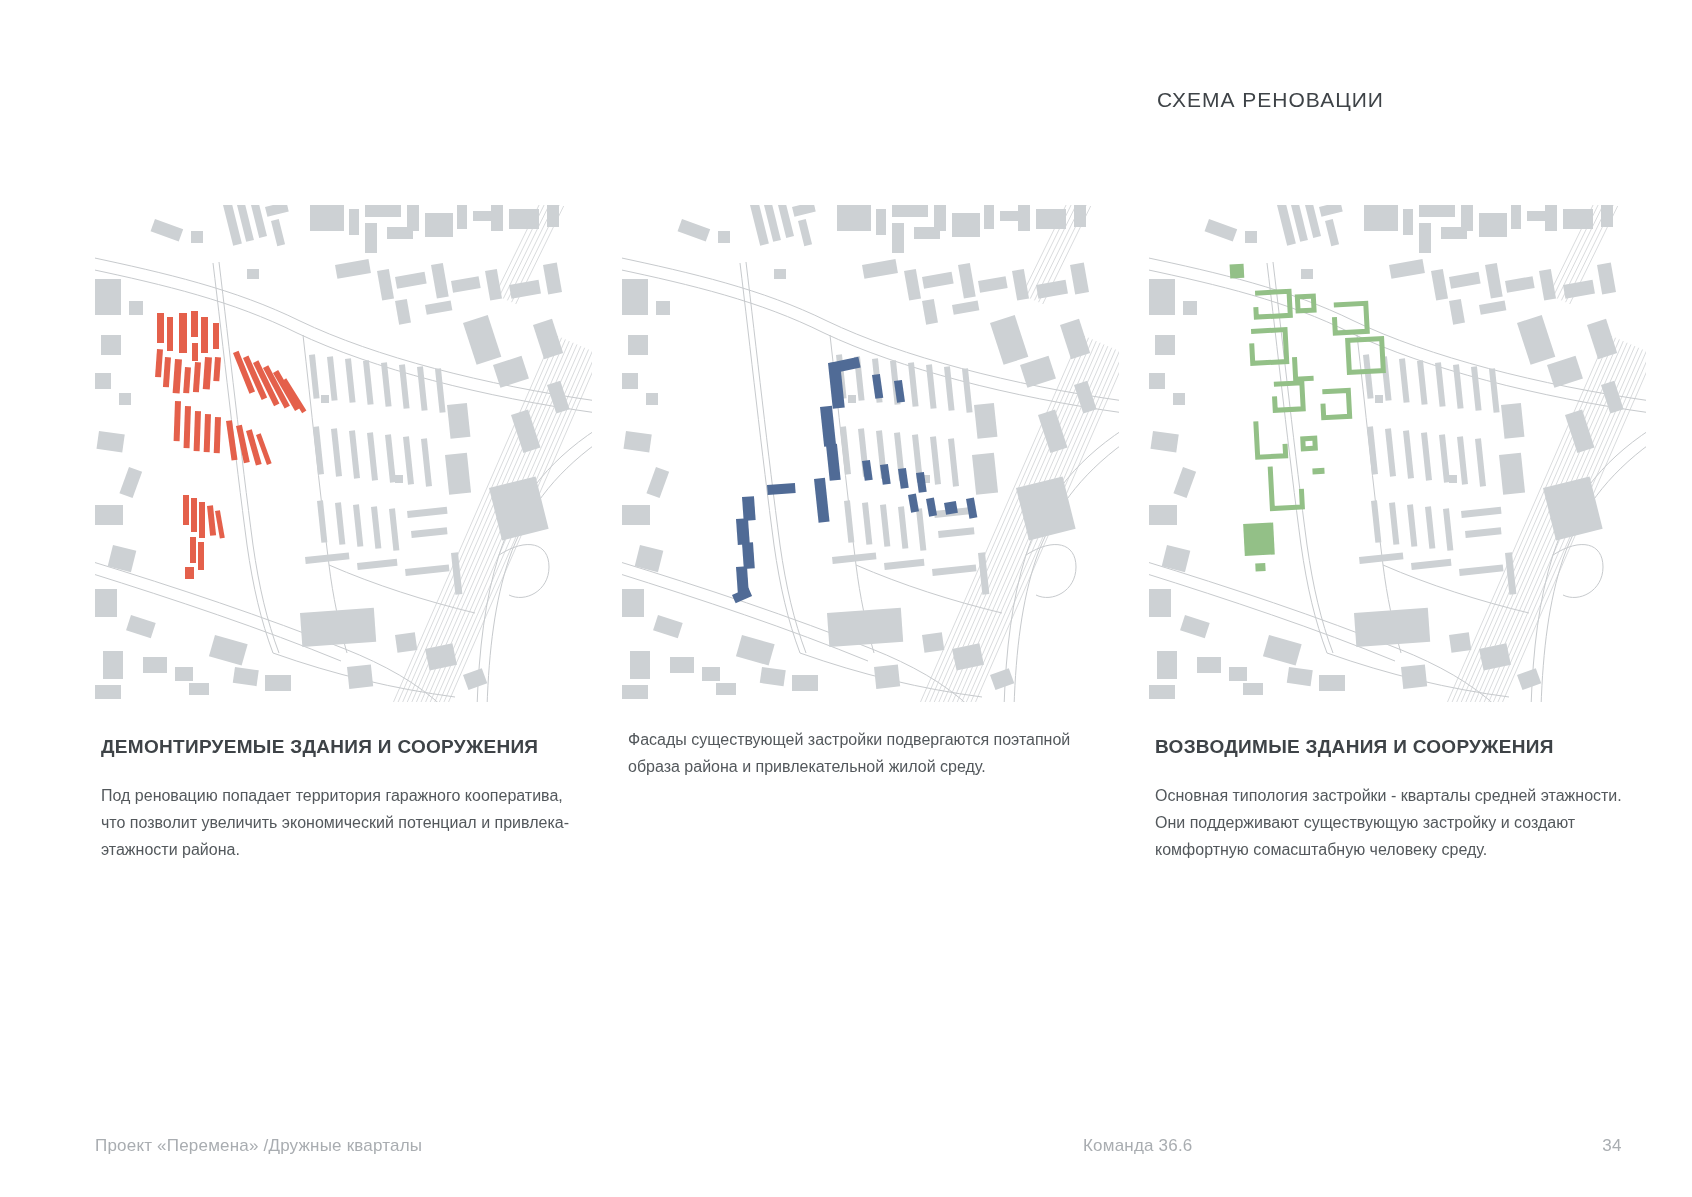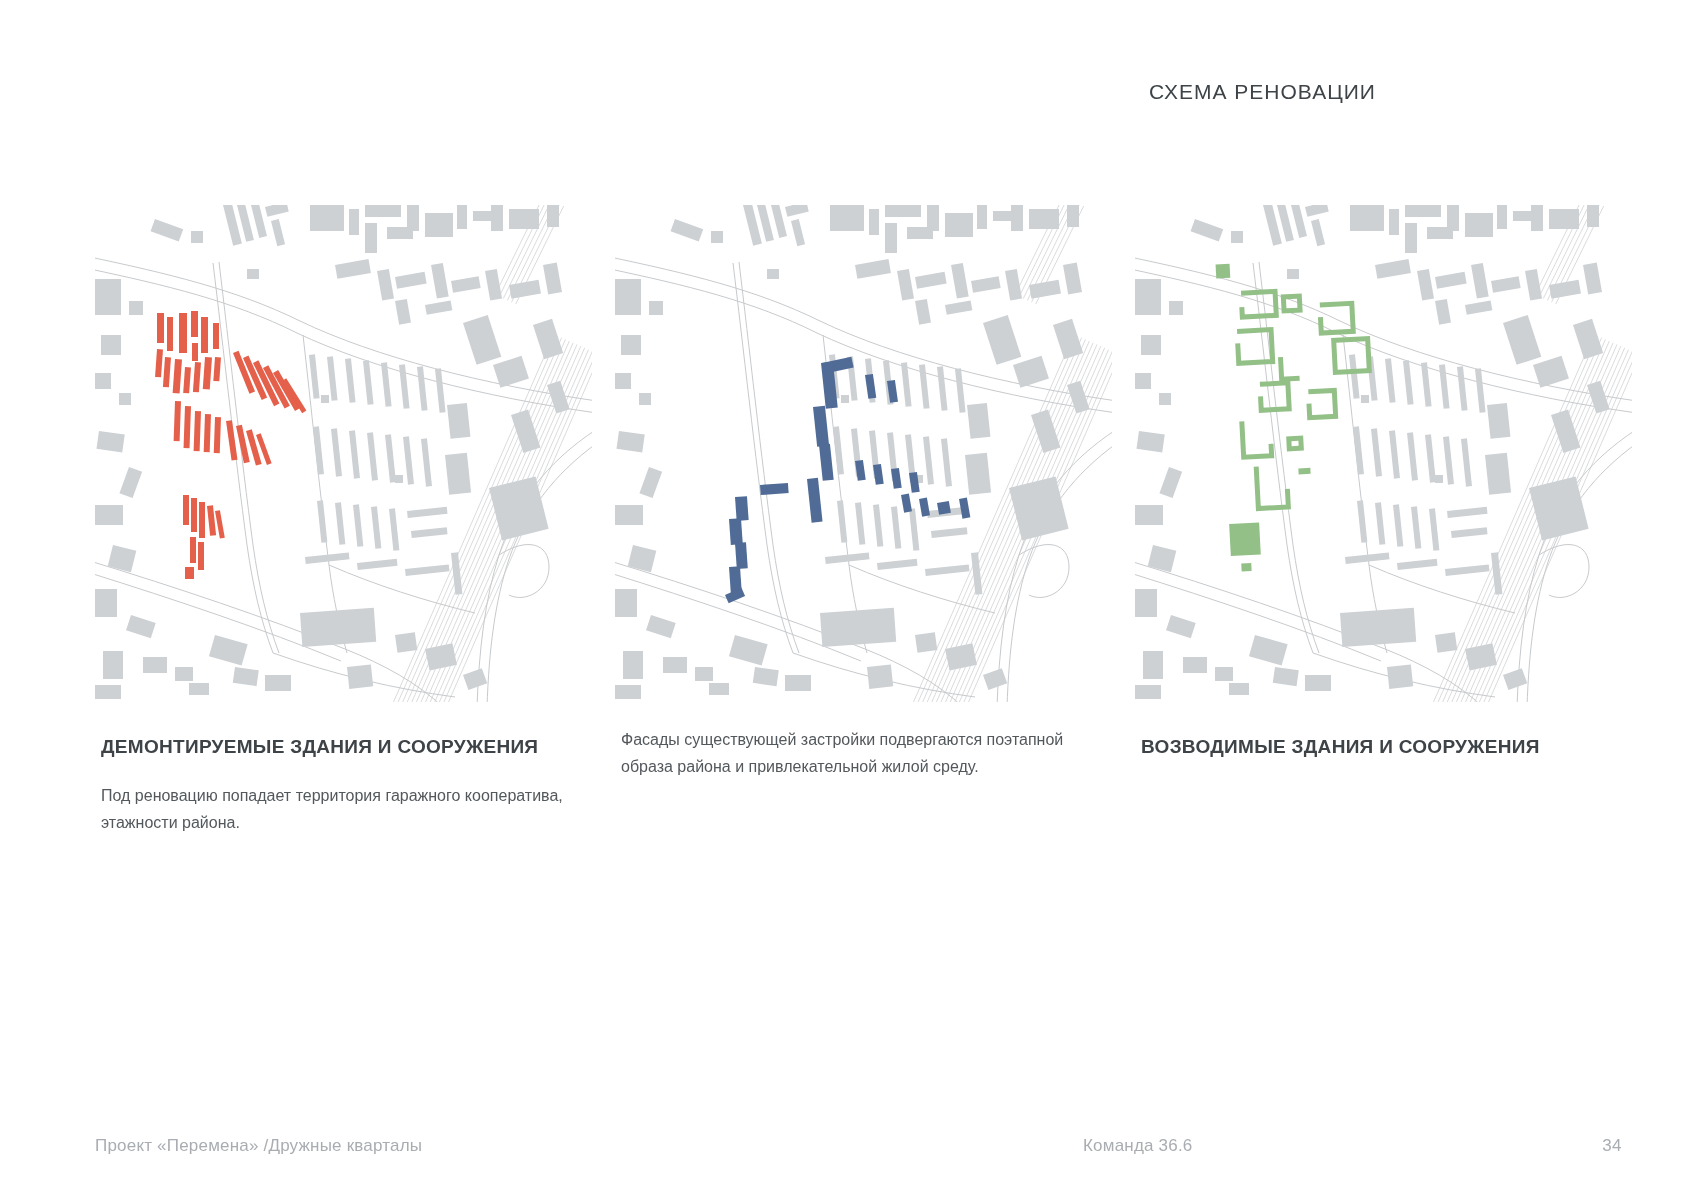--- a/index.html
+++ b/index.html
@@ -4,26 +4,26 @@
 <style>
   html,body{margin:0;padding:0}
   body{
     width:1692px;height:1197px;background:#ffffff;position:relative;
     font-family:"Liberation Sans", sans-serif;
     -webkit-font-smoothing:antialiased;
   }
   .page{position:absolute;inset:0;background:#fff;overflow:hidden}
 
   .page-title{
-    position:absolute;left:1141px;top:72px;margin:8px;
+    position:absolute;left:1141px;top:72px;margin:16px;
     font-size:21px;font-weight:500;letter-spacing:1px;
     color:var(--heading,#3E4347);
   }
 
-  .panels{position:absolute;left:95px;top:205px;display:flex;gap:23px}
+  .panels{position:absolute;left:95px;top:205px;display:flex;gap:30px}
   .panel{width:497px}
   .map-wrap{width:497px;height:497px;background:#fff}
   svg.map{width:497px;height:497px;display:block;overflow:hidden}
 
   .panel-heading{
     margin:34px 0 0 6px;font-size:19px;font-weight:600;letter-spacing:.3px;
     color:var(--heading,#3E4347);
   }
   .panel-body{margin:24px 0 0 6px}
   .line{
@@ -224,20 +224,21 @@
               <rect x="120" y="306" width="5" height="28" transform="rotate(-10 120 306)"></rect>
               <rect x="95" y="332" width="6" height="26" transform="null"></rect>
               <rect x="103" y="337" width="6" height="28" transform="null"></rect>
               <rect x="90" y="362" width="9" height="12" transform="null"></rect>
             </g>
         </svg>
       </div>
       <h2 class="panel-heading">ДЕМОНТИРУЕМЫЕ ЗДАНИЯ И СООРУЖЕНИЯ</h2>
       <div class="panel-body">
         <div class="line">Под реновацию попадает территория гаражного кооператива,</div>
+        <div class="line">что позволит увеличить экономический потенциал и привлека-</div>
         <div class="line">этажности района.</div>
       </div>
     </section>
 
     <section class="panel">
       <div class="map-wrap">
         <svg class="map" viewBox="0 0 497 497">
           <use href="#basemap"></use>
           <g class="ovl" id="ovl-1" fill="#506B96">
               <rect x="207" y="158" width="30" height="11" transform="rotate(-12 207 158)"></rect>
@@ -291,20 +292,25 @@
               <g fill="#93C087" transform="rotate(-3 150 200)">
                 <path d="M88,56h14v14h-14z"></path>
                 <path d="M160,264h12v6h-12z"></path>
                 <path d="M88,316h30v32h-30z"></path>
                 <path d="M98,356h10v8h-10z"></path>
               </g>
             </g>
         </svg>
       </div>
       <h2 class="panel-heading">ВОЗВОДИМЫЕ ЗДАНИЯ И СООРУЖЕНИЯ</h2>
+      <div class="panel-body">
+        <div class="line">Основная типология застройки - кварталы средней этажности.</div>
+        <div class="line">Они поддерживают существующую застройку и создают</div>
+        <div class="line">комфортную сомасштабную человеку среду.</div>
+      </div>
     </section>
 
   </div>
 
   <span class="footer-project">Проект «Перемена» /Дружные кварталы</span>
   <span class="footer-team">Команда 36.6</span>
   <span class="footer-page">34</span>
 
 </div>
 

